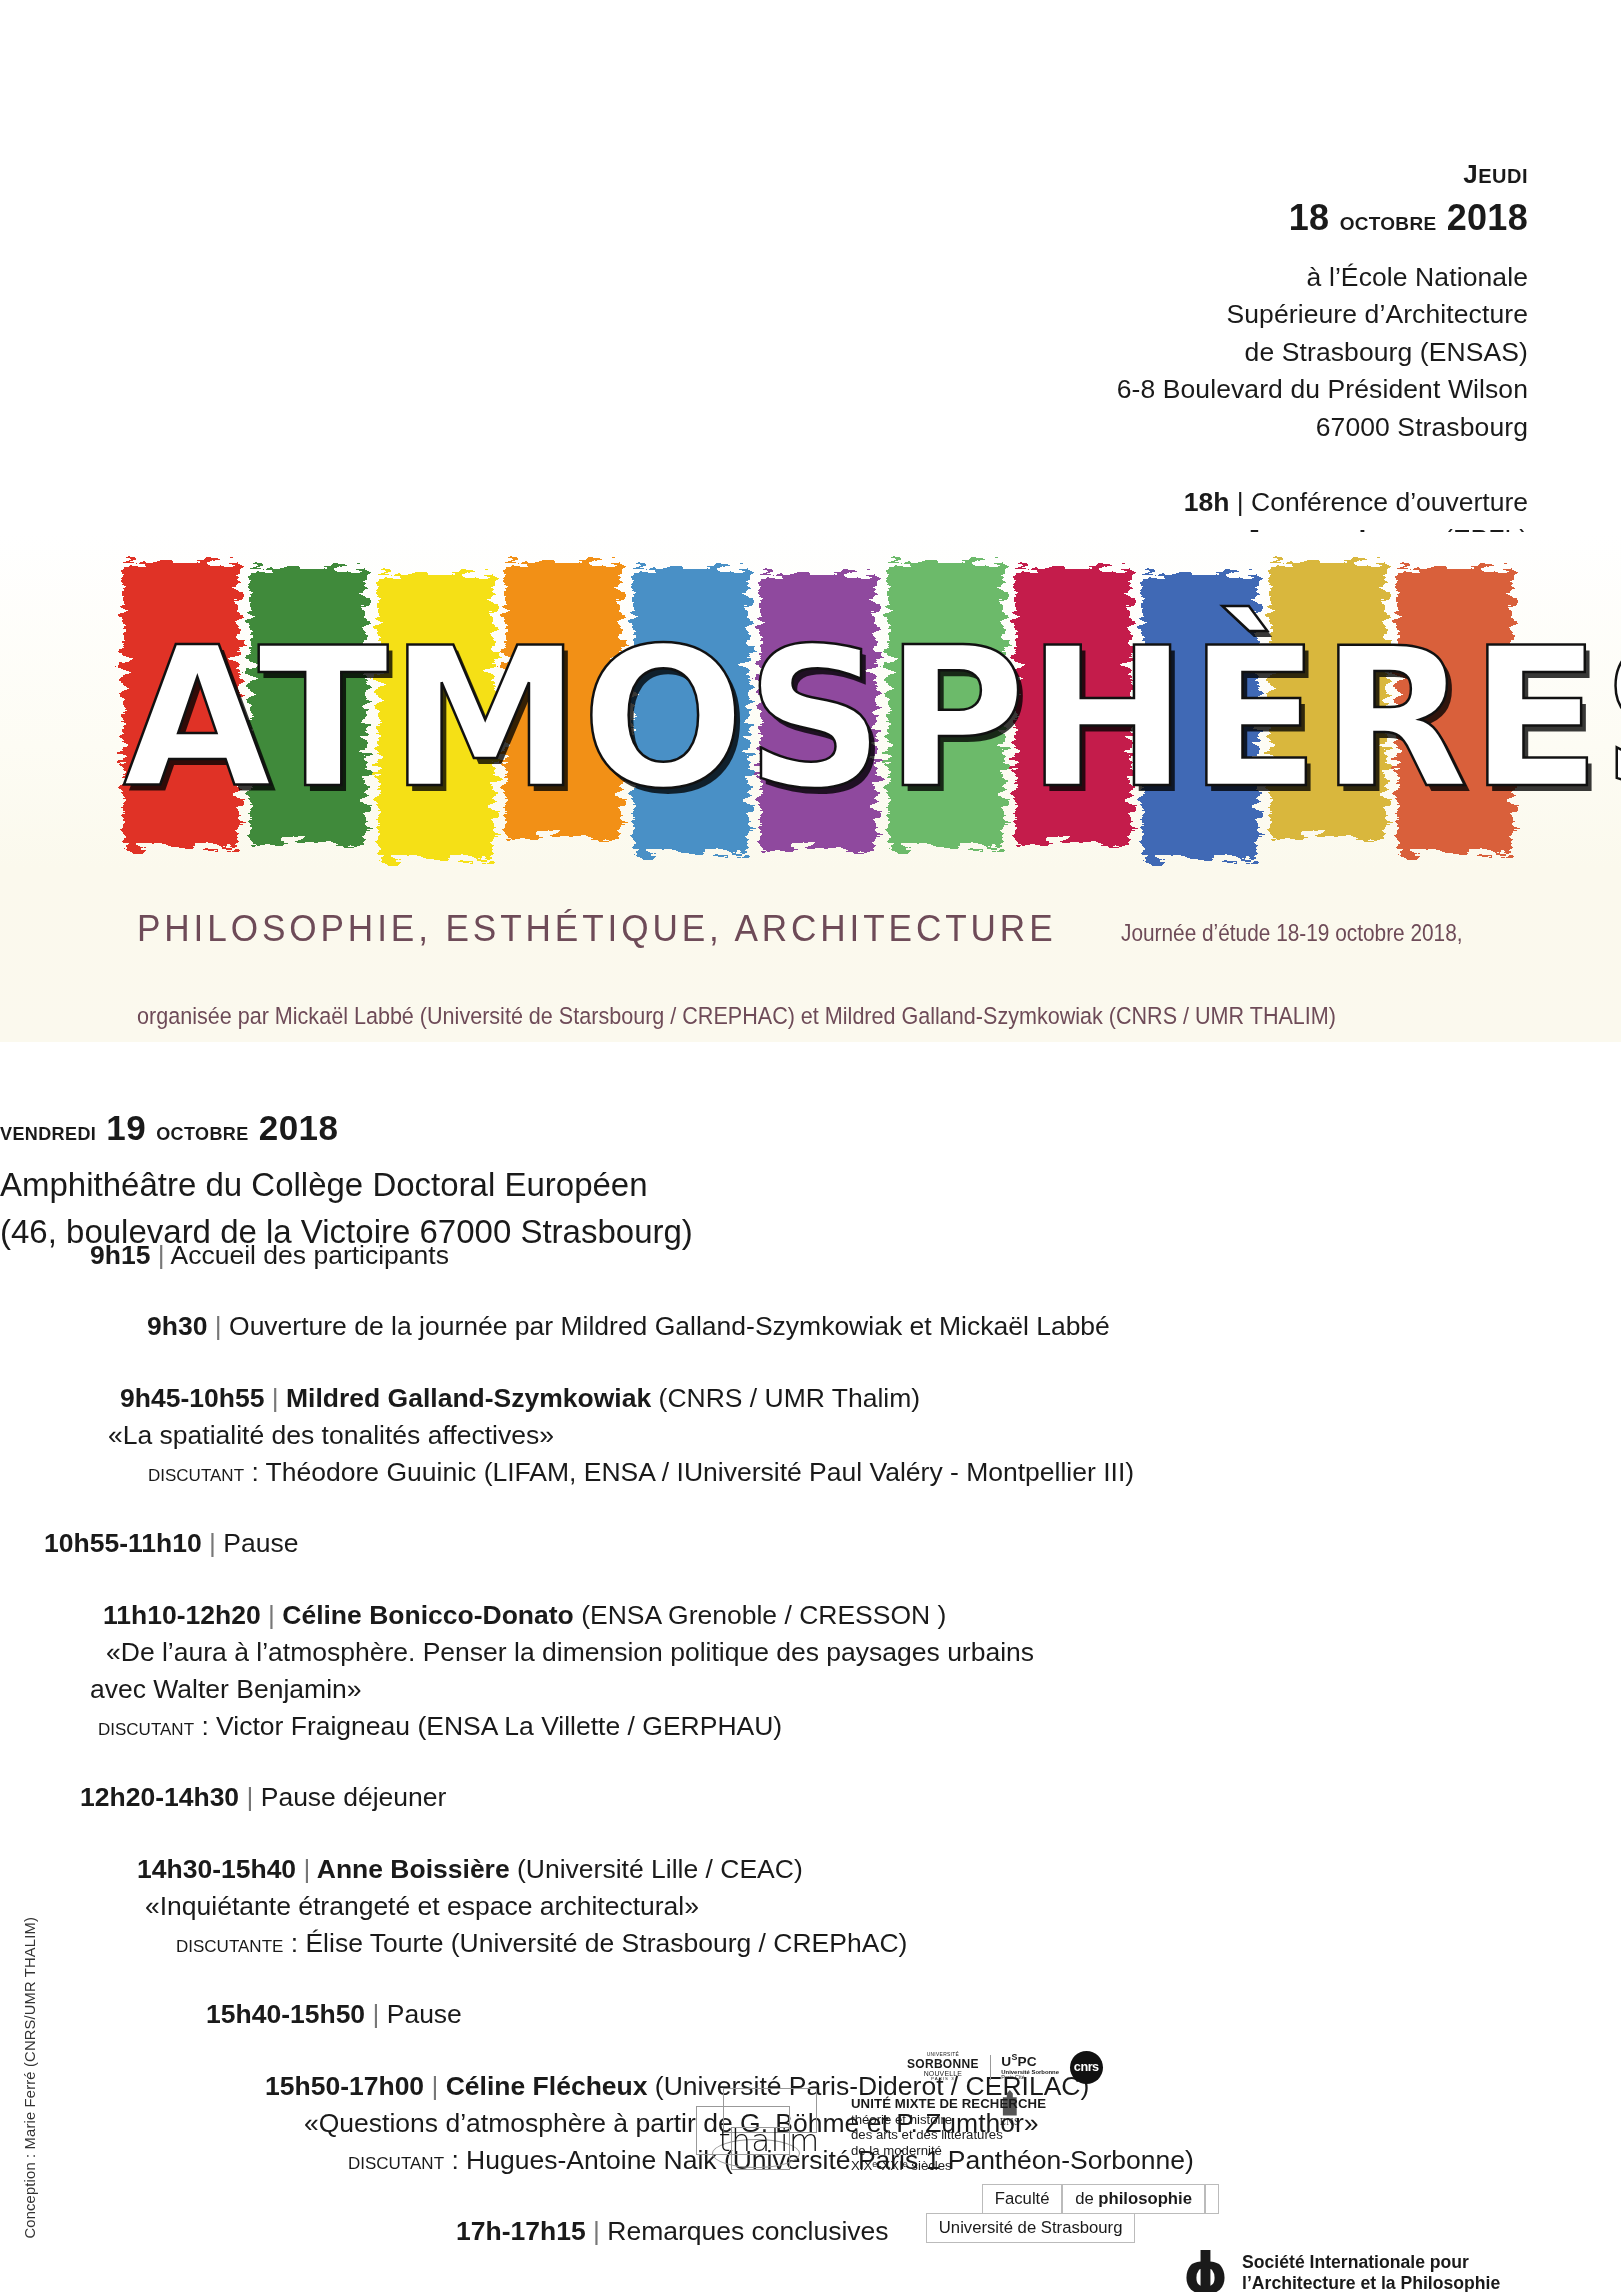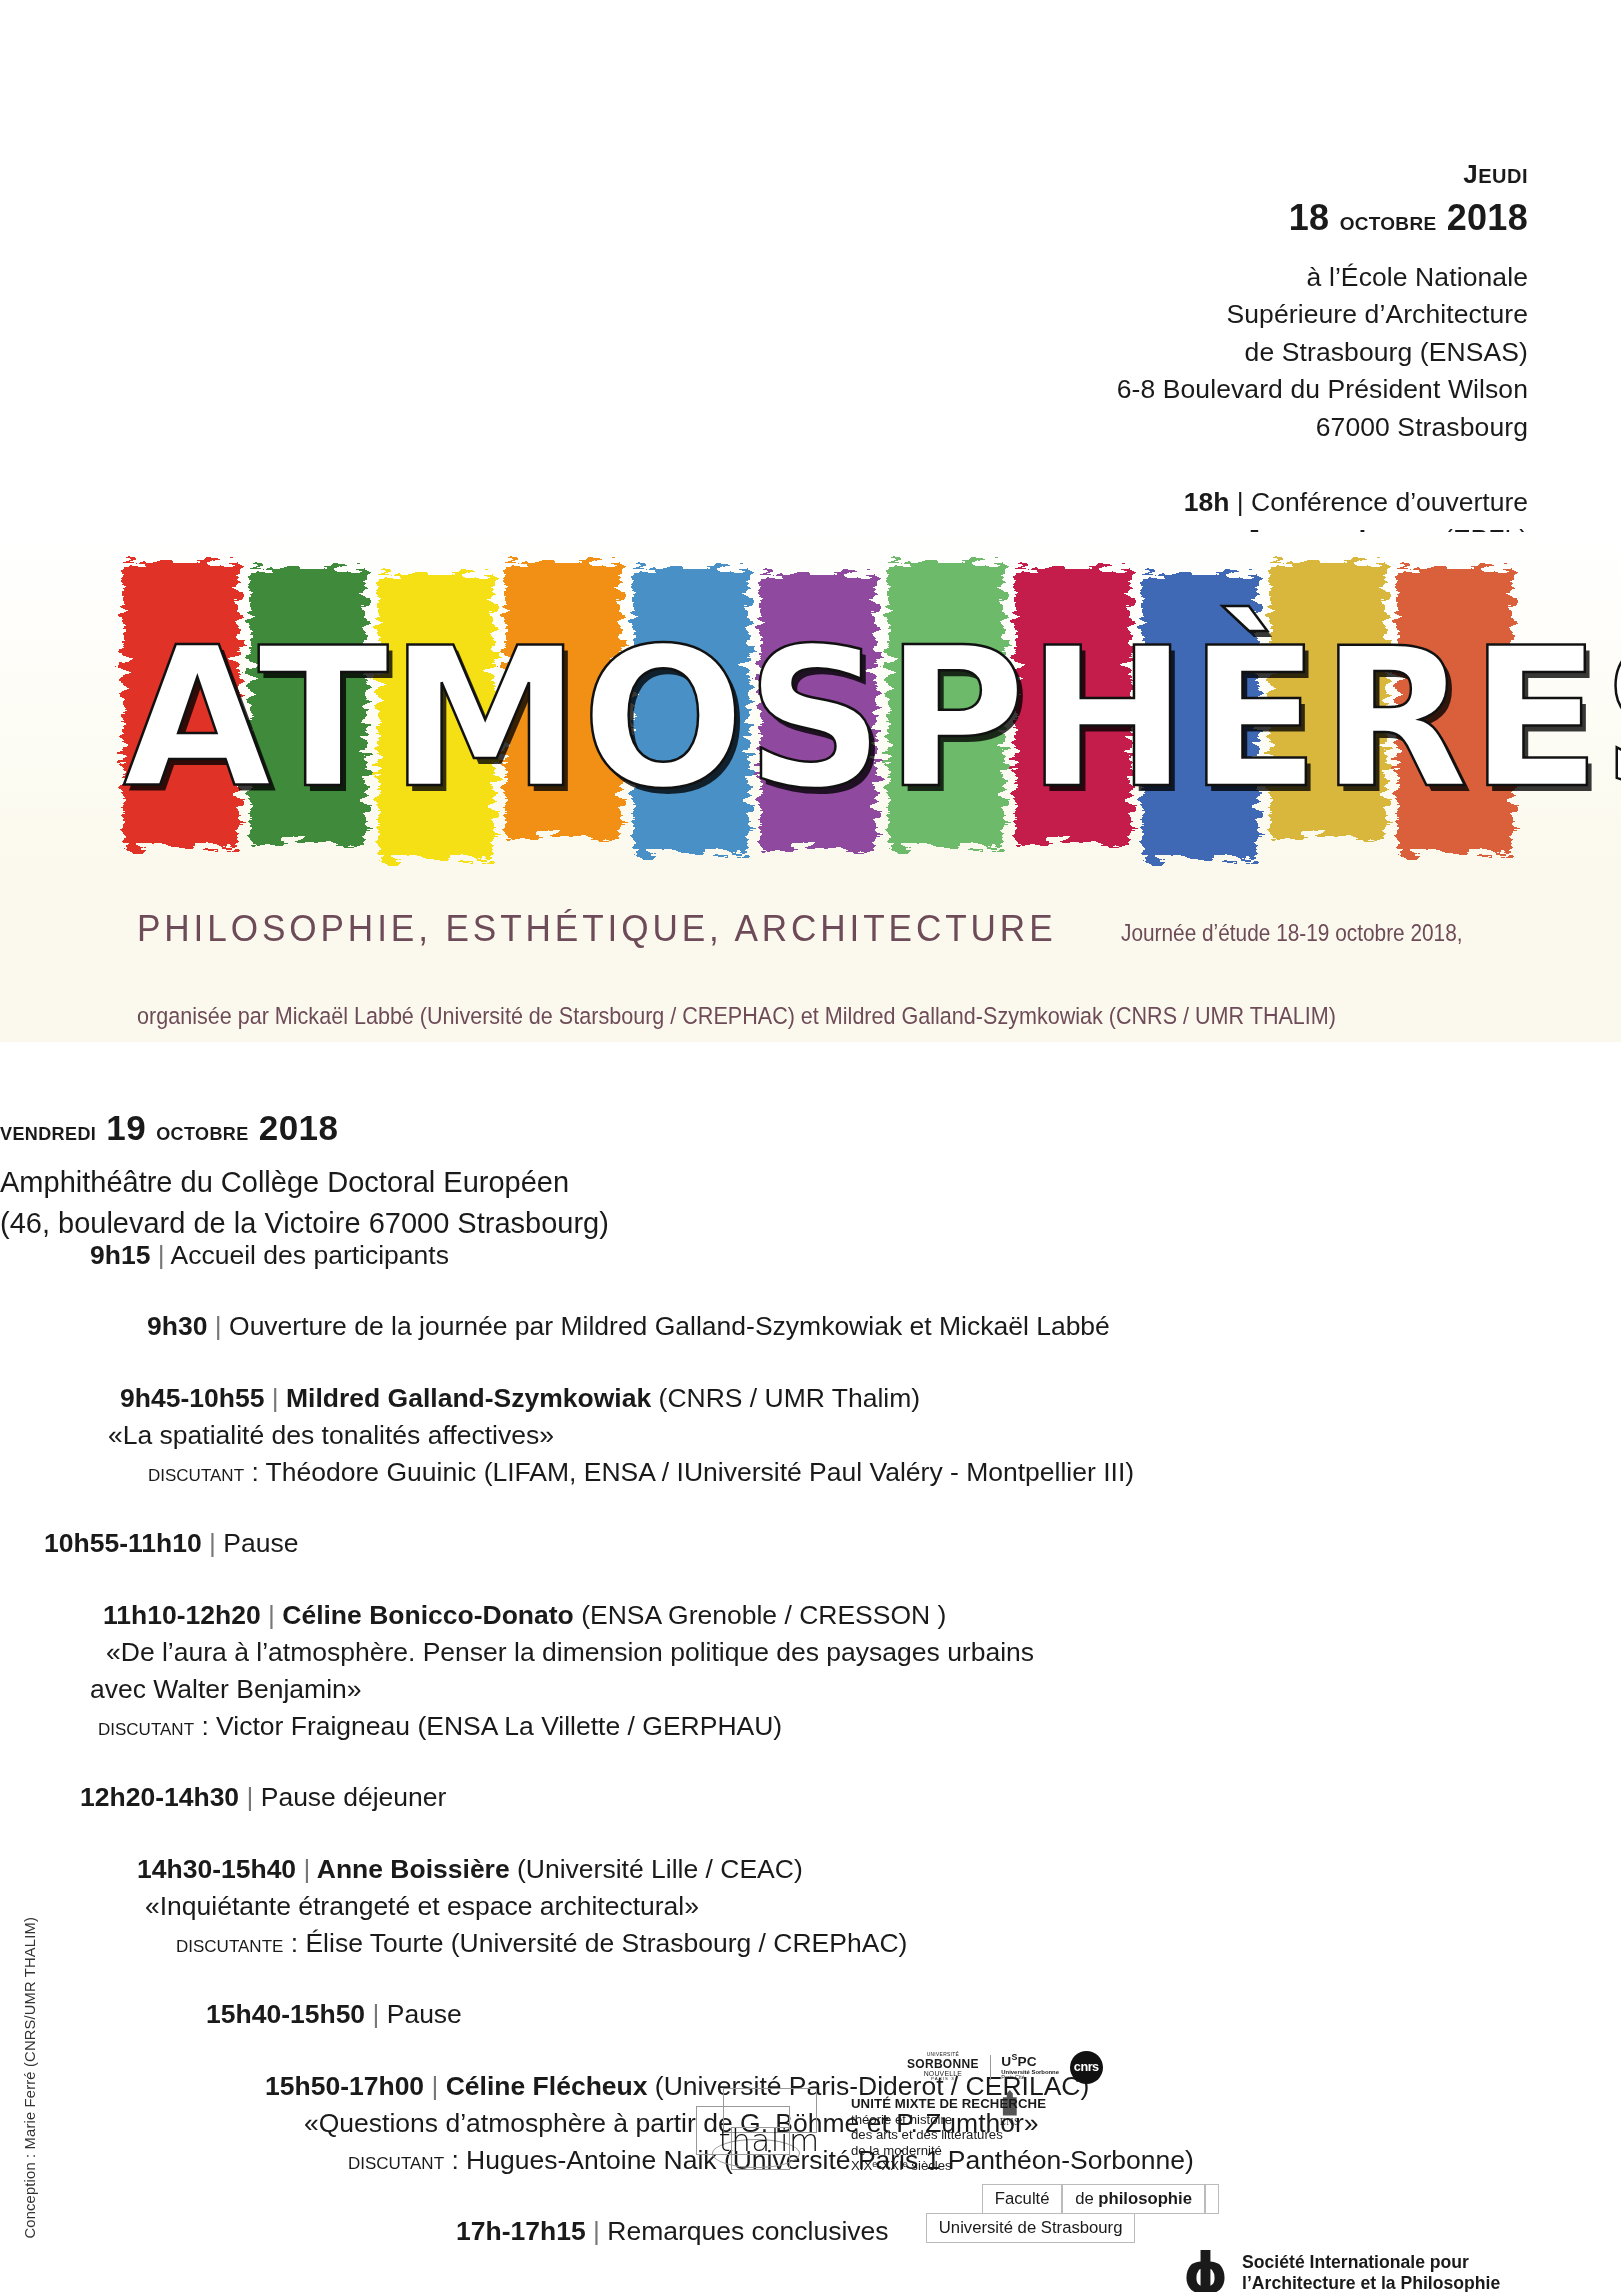--- a/index.html
+++ b/index.html
@@ -73,21 +73,21 @@
     font-size: 24.5px; color: #6e4b58; white-space: nowrap;
     transform: scaleX(.88); transform-origin: left;
   }
 
   
   .fri-head {
     position: absolute; left: 0; top: 1108px; width: 1596px; text-align: left;
   }
   .fri-title { font-size: 35px; font-weight: 700; letter-spacing: 0.4px; }
   .fri-title .sc { font-size: 25.5px; font-variant: small-caps; text-transform: lowercase; }
-  .fri-place { margin-top: 13.7px; font-size: 29px; font-weight: 300; line-height: 1.42; }
+  .fri-place { margin-top: 13.7px; font-size: 33px; font-weight: 300; line-height: 1.42; }
 
   
   .program { position: absolute; left: 0; top: 1237px; width: 1621px; }
   .item { margin-bottom: 6.9px; }
   .line { font-size: 26.5px; font-weight: 300; line-height: 1.40; white-space: nowrap; }
   .line .t { font-weight: 700; }
   .line .n { font-weight: 700; }
   .line .sep { color: #777; font-weight: 300; }
   .sc2 { font-variant: small-caps; text-transform: lowercase; font-size: 24.5px; }
   .sc2::first-letter { font-size: 26.5px; }

